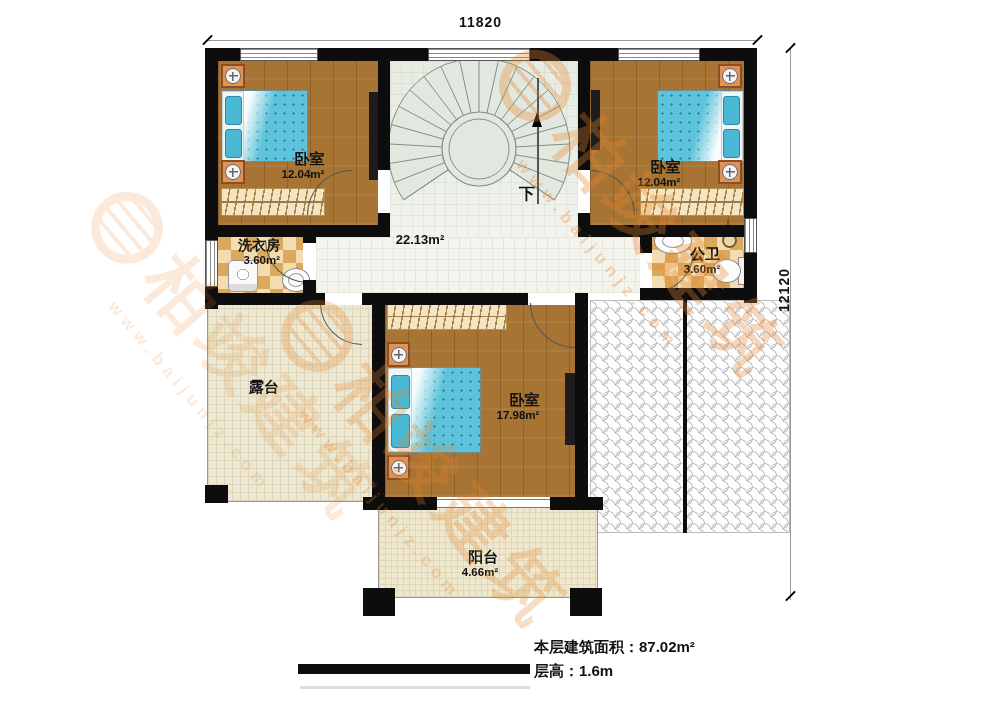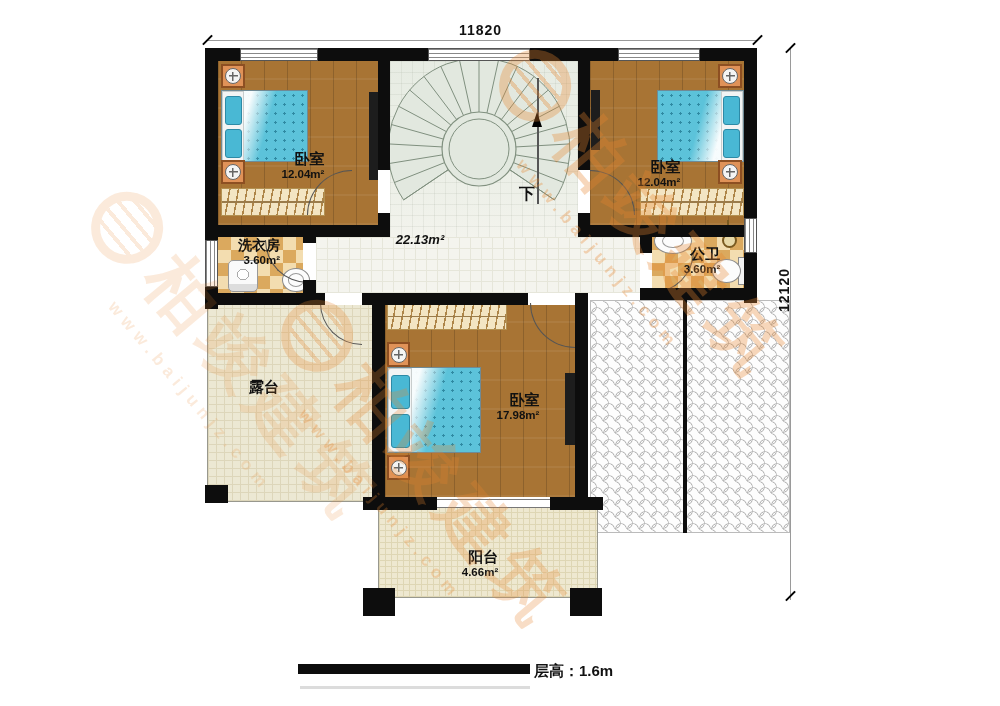--- a/index.html
+++ b/index.html
@@ -70,21 +70,21 @@
   .arc{position:absolute;box-sizing:border-box;}
   .arc.bl{border-left:1.5px solid #555;border-bottom:1.5px solid #555;border-bottom-left-radius:100% 100%;}
   .arc.br{border-right:1.5px solid #555;border-bottom:1.5px solid #555;border-bottom-right-radius:100% 100%;}
   .arc.tl{border-left:1.5px solid #555;border-top:1.5px solid #555;border-top-left-radius:100% 100%;}
   .arc.tr{border-right:1.5px solid #555;border-top:1.5px solid #555;border-top-right-radius:100% 100%;}
   
   .rlabel{position:absolute;transform:translate(-50%,-50%);text-align:right;font-weight:bold;
     line-height:1.12;white-space:nowrap;}
   .rlabel .nm{font-size:15px;}
   .rlabel .ar{font-size:11.5px;}
-  .halllabel{font-size:13px;font-weight:bold;font-style:italic;}
+  .halllabel{font-size:13px;font-weight:bold;}
   
   .dimline{position:absolute;background:#9a9a9a;}
   .tick{position:absolute;width:13px;height:2px;background:#000;transform:rotate(-45deg);}
   .dimtext{position:absolute;font-size:14px;font-weight:bold;letter-spacing:1px;}
   
   #downline{position:absolute;background:#555;}
   #downarrow{position:absolute;width:0;height:0;border-left:5px solid transparent;
     border-right:5px solid transparent;border-bottom:15px solid #000;}
   #downlabel{position:absolute;font-size:16px;font-weight:bold;}
   
@@ -273,28 +273,31 @@
     <div class="nm">露台</div>
   </div>
   <div class="rlabel" style="left:480px;top:564px;">
     <div class="nm">阳台</div>
     <div class="ar">4.66m²</div>
   </div>
 
   <div class="dimline" style="left:207px;top:40px;width:550px;height:1px;"></div>
   <div class="tick" style="left:201px;top:39px;"></div>
   <div class="tick" style="left:751px;top:39px;"></div>
-  <div class="dimtext" style="left:459px;top:22px;">11820</div>
+  <div class="dimtext" style="left:459px;top:14px;">11820</div>
   <div class="dimline" style="left:790px;top:48px;width:1px;height:552px;"></div>
   <div class="tick" style="left:784px;top:47px;"></div>
   <div class="tick" style="left:784px;top:595px;"></div>
   <div class="dimtext" style="left:762px;top:282px;transform:rotate(-90deg);transform-origin:center;">12120</div>
 
   <div id="title-bar"></div>
   <div id="title-bar2"></div>
+  <div class="tb-line" style="left:534px;top:638px;">
+    <span>本层建筑面积：</span><span>87.02m²</span>
+  </div>
   <div class="tb-line" style="left:534px;top:662px;">
     <span>层高：</span><span>1.6m</span>
   </div>
 
   <div class="wm" style="left:548px;top:28px;opacity:.32;">
     <div class="row">
       <div class="ring"></div>
       <span class="brand">柏竣建筑</span>
     </div>
     <div class="url">www.baijunjz.com</div>

